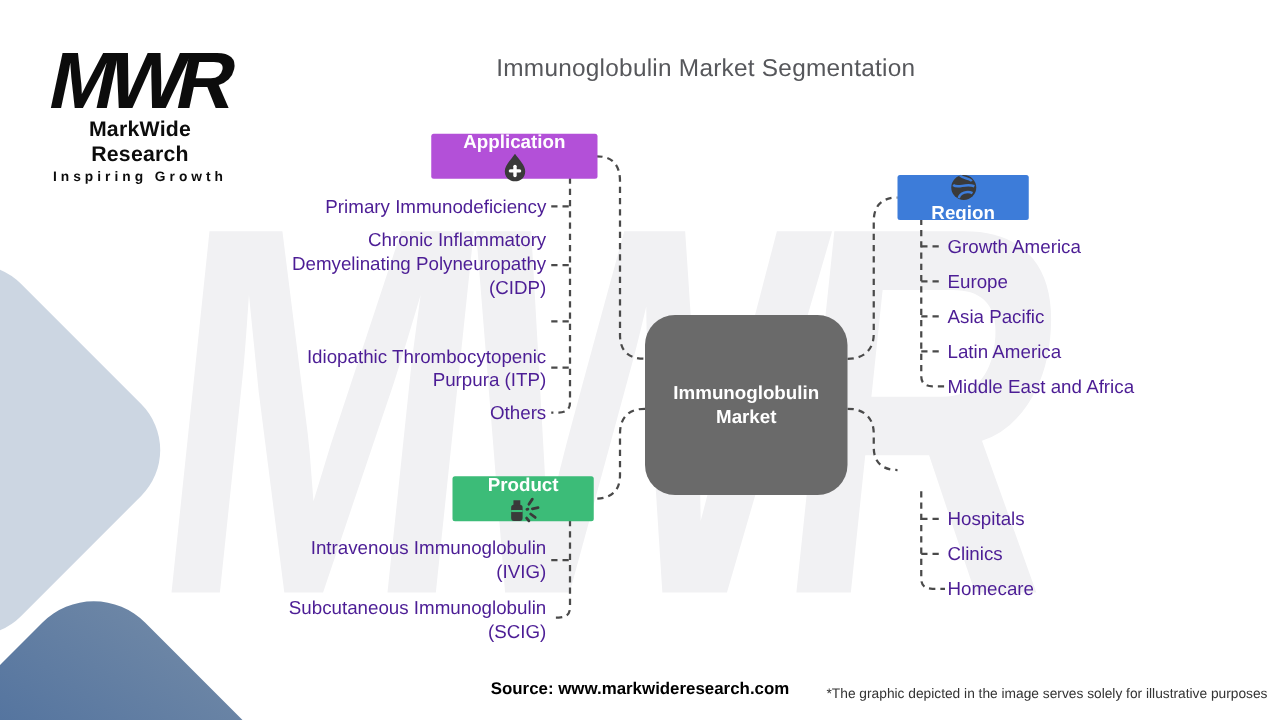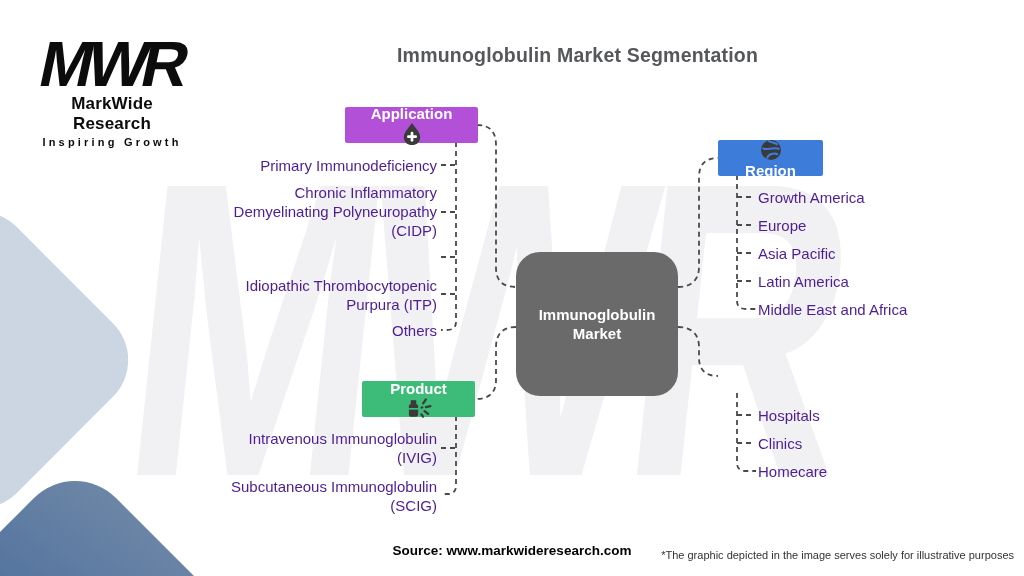--- a/index.html
+++ b/index.html
@@ -28,21 +28,21 @@
   .dash{fill:none;stroke:#4a4a4a;stroke-width:1.8;stroke-dasharray:5 4;}
   
   #logo{position:absolute;left:35px;top:36px;width:154px;text-align:center;z-index:4;}
   #logo-mark{
     font-size:64px;line-height:56px;font-weight:900;letter-spacing:-6px;color:#0c0c0c;
     transform:skewX(-12deg);display:inline-block;
   }
   #logo-company{font-size:17px;font-weight:800;color:#0c0c0c;margin-top:2px;letter-spacing:.2px;}
   #logo-tagline{font-size:11px;font-weight:700;color:#0c0c0c;letter-spacing:3.2px;margin-top:2px;}
   
-  #page-title{position:absolute;left:397px;top:44px;z-index:4;font-size:19.5px;font-weight:700;color:#56575b;letter-spacing:.2px;}
+  #page-title{position:absolute;left:397px;top:44px;z-index:4;font-size:19.5px;font-weight:400;color:#56575b;letter-spacing:.2px;}
   #source-line{position:absolute;left:0;top:543px;width:1024px;text-align:center;z-index:4;font-size:13.5px;font-weight:700;color:#000;}
   #disclaimer{position:absolute;right:10px;top:549px;z-index:4;font-size:11px;color:#333;}
   
   #center-node{
     position:absolute;left:516px;top:252px;width:162px;height:144px;z-index:5;
     background:#6a6a6a;border-radius:24px;
   }
   #center-node .lbl{
     margin:53px auto 0;width:130px;text-align:center;
     color:#fff;font-size:15px;line-height:19px;font-weight:600;

